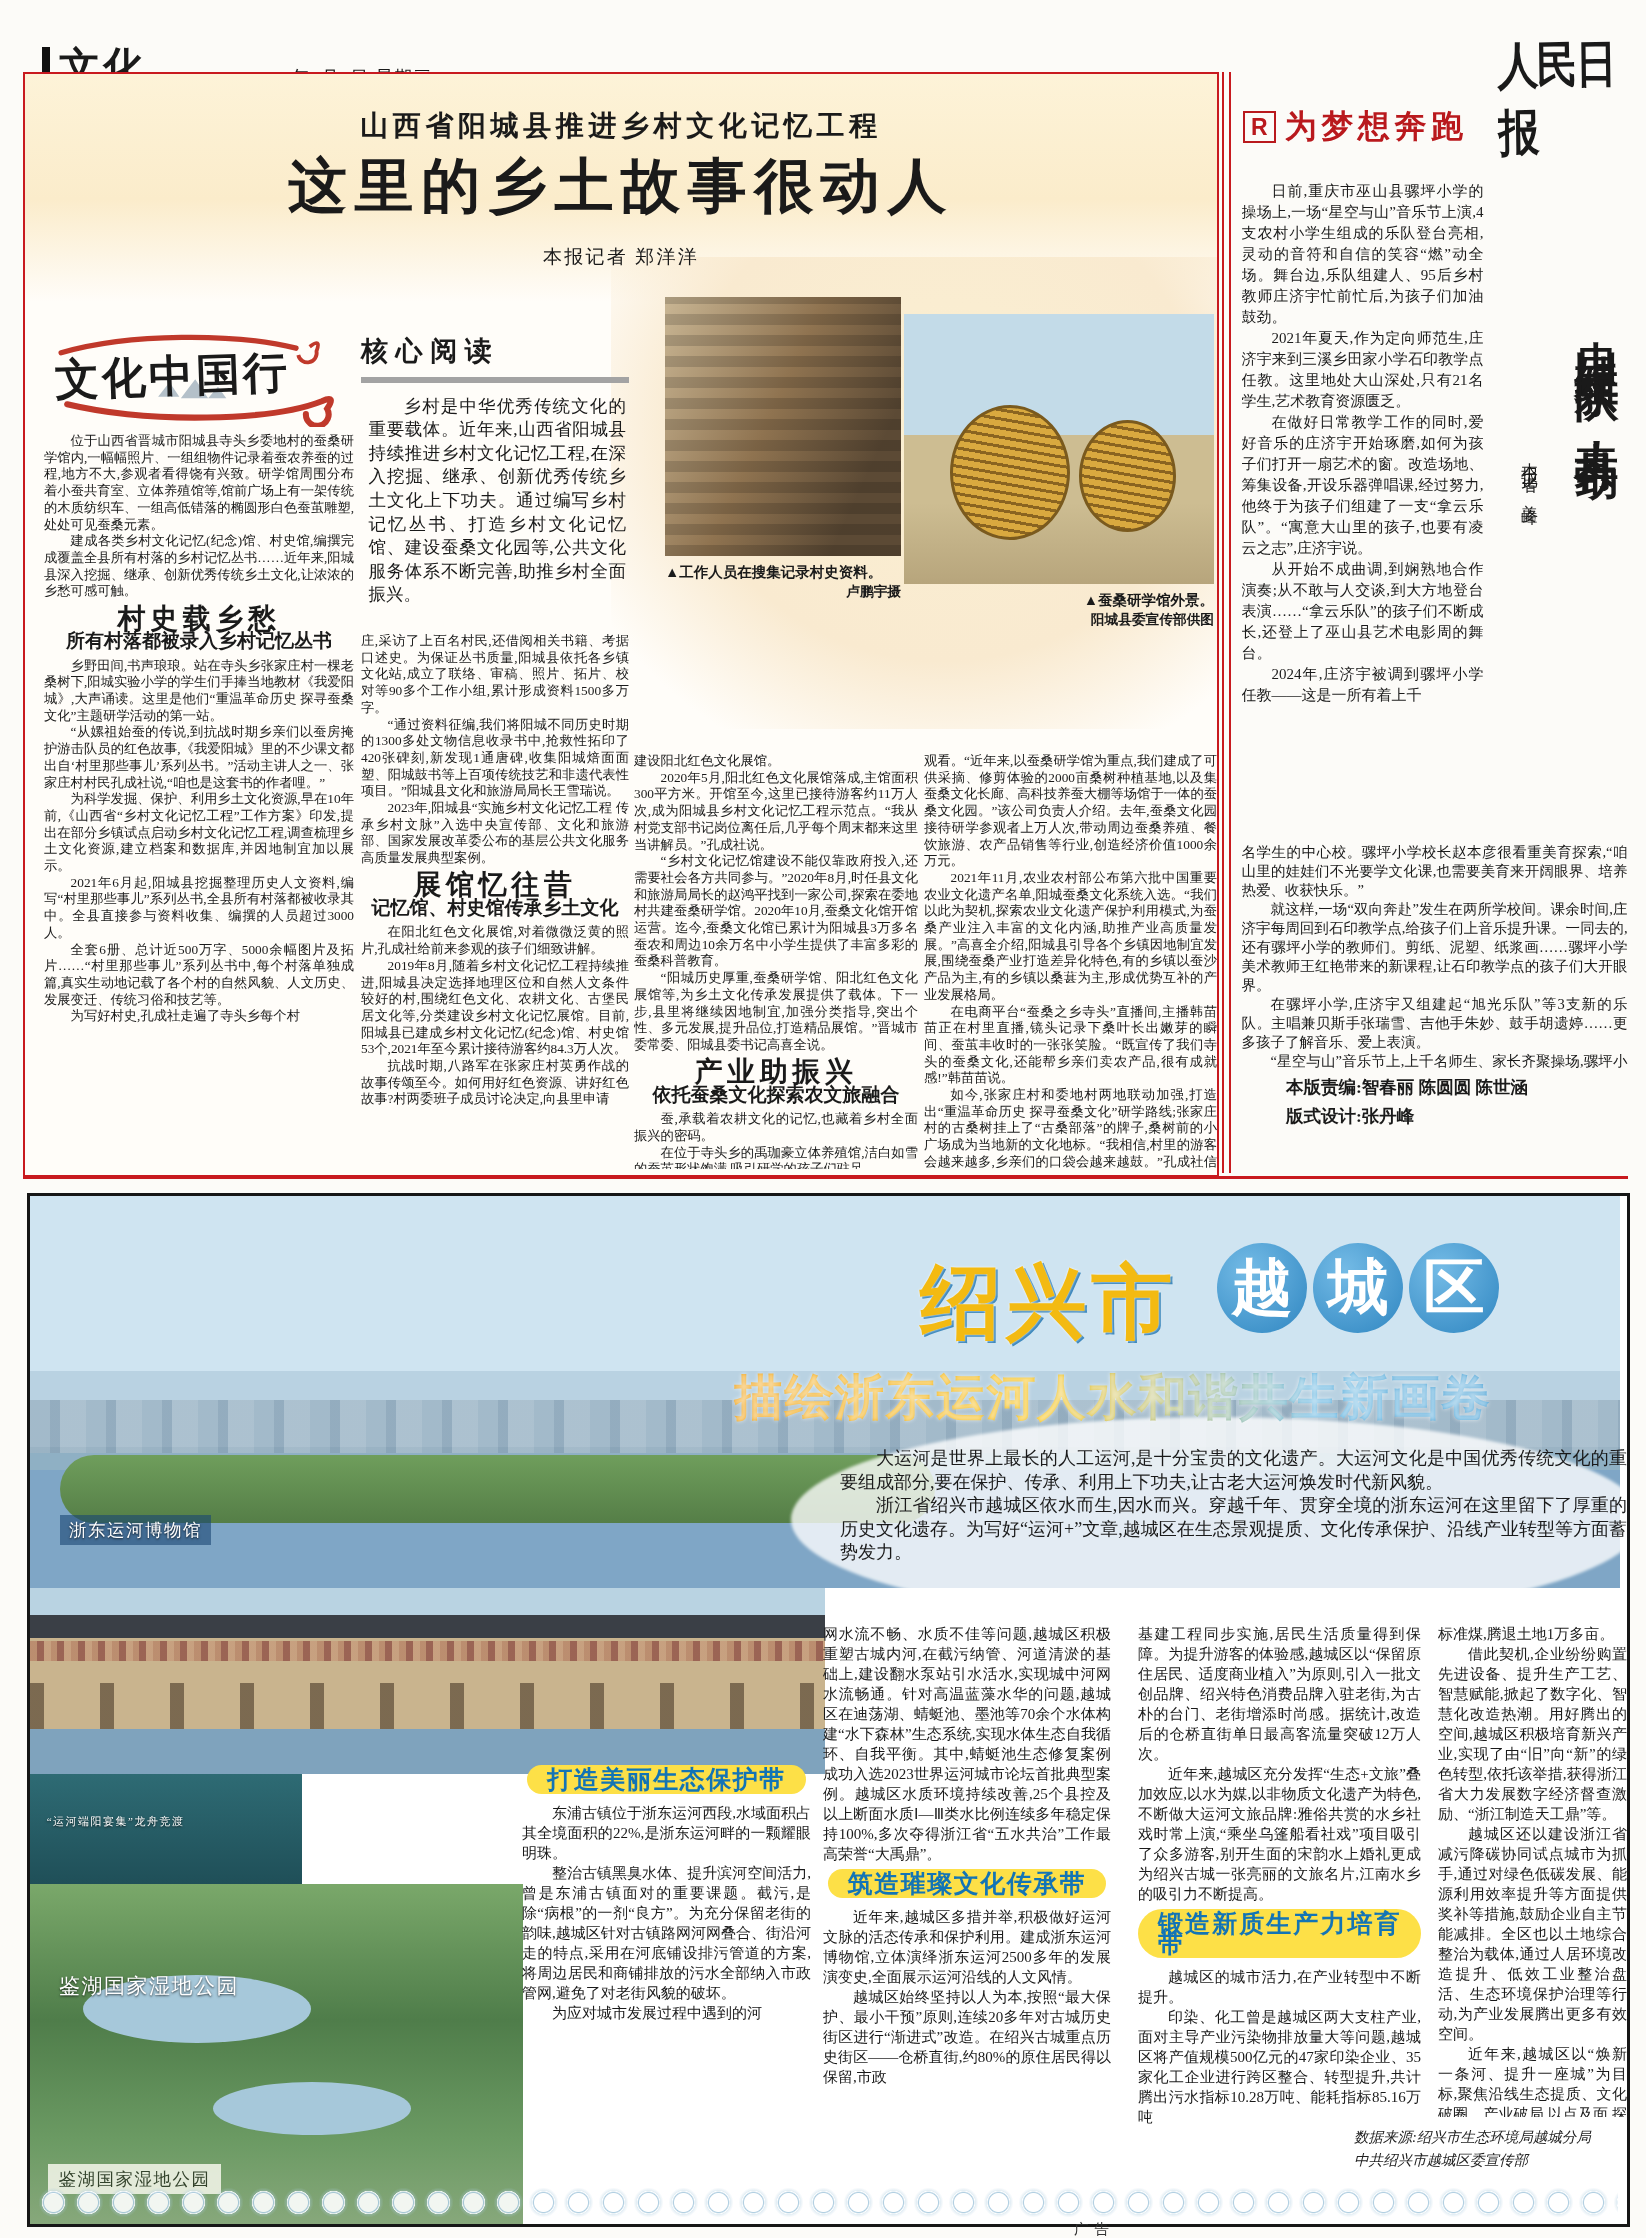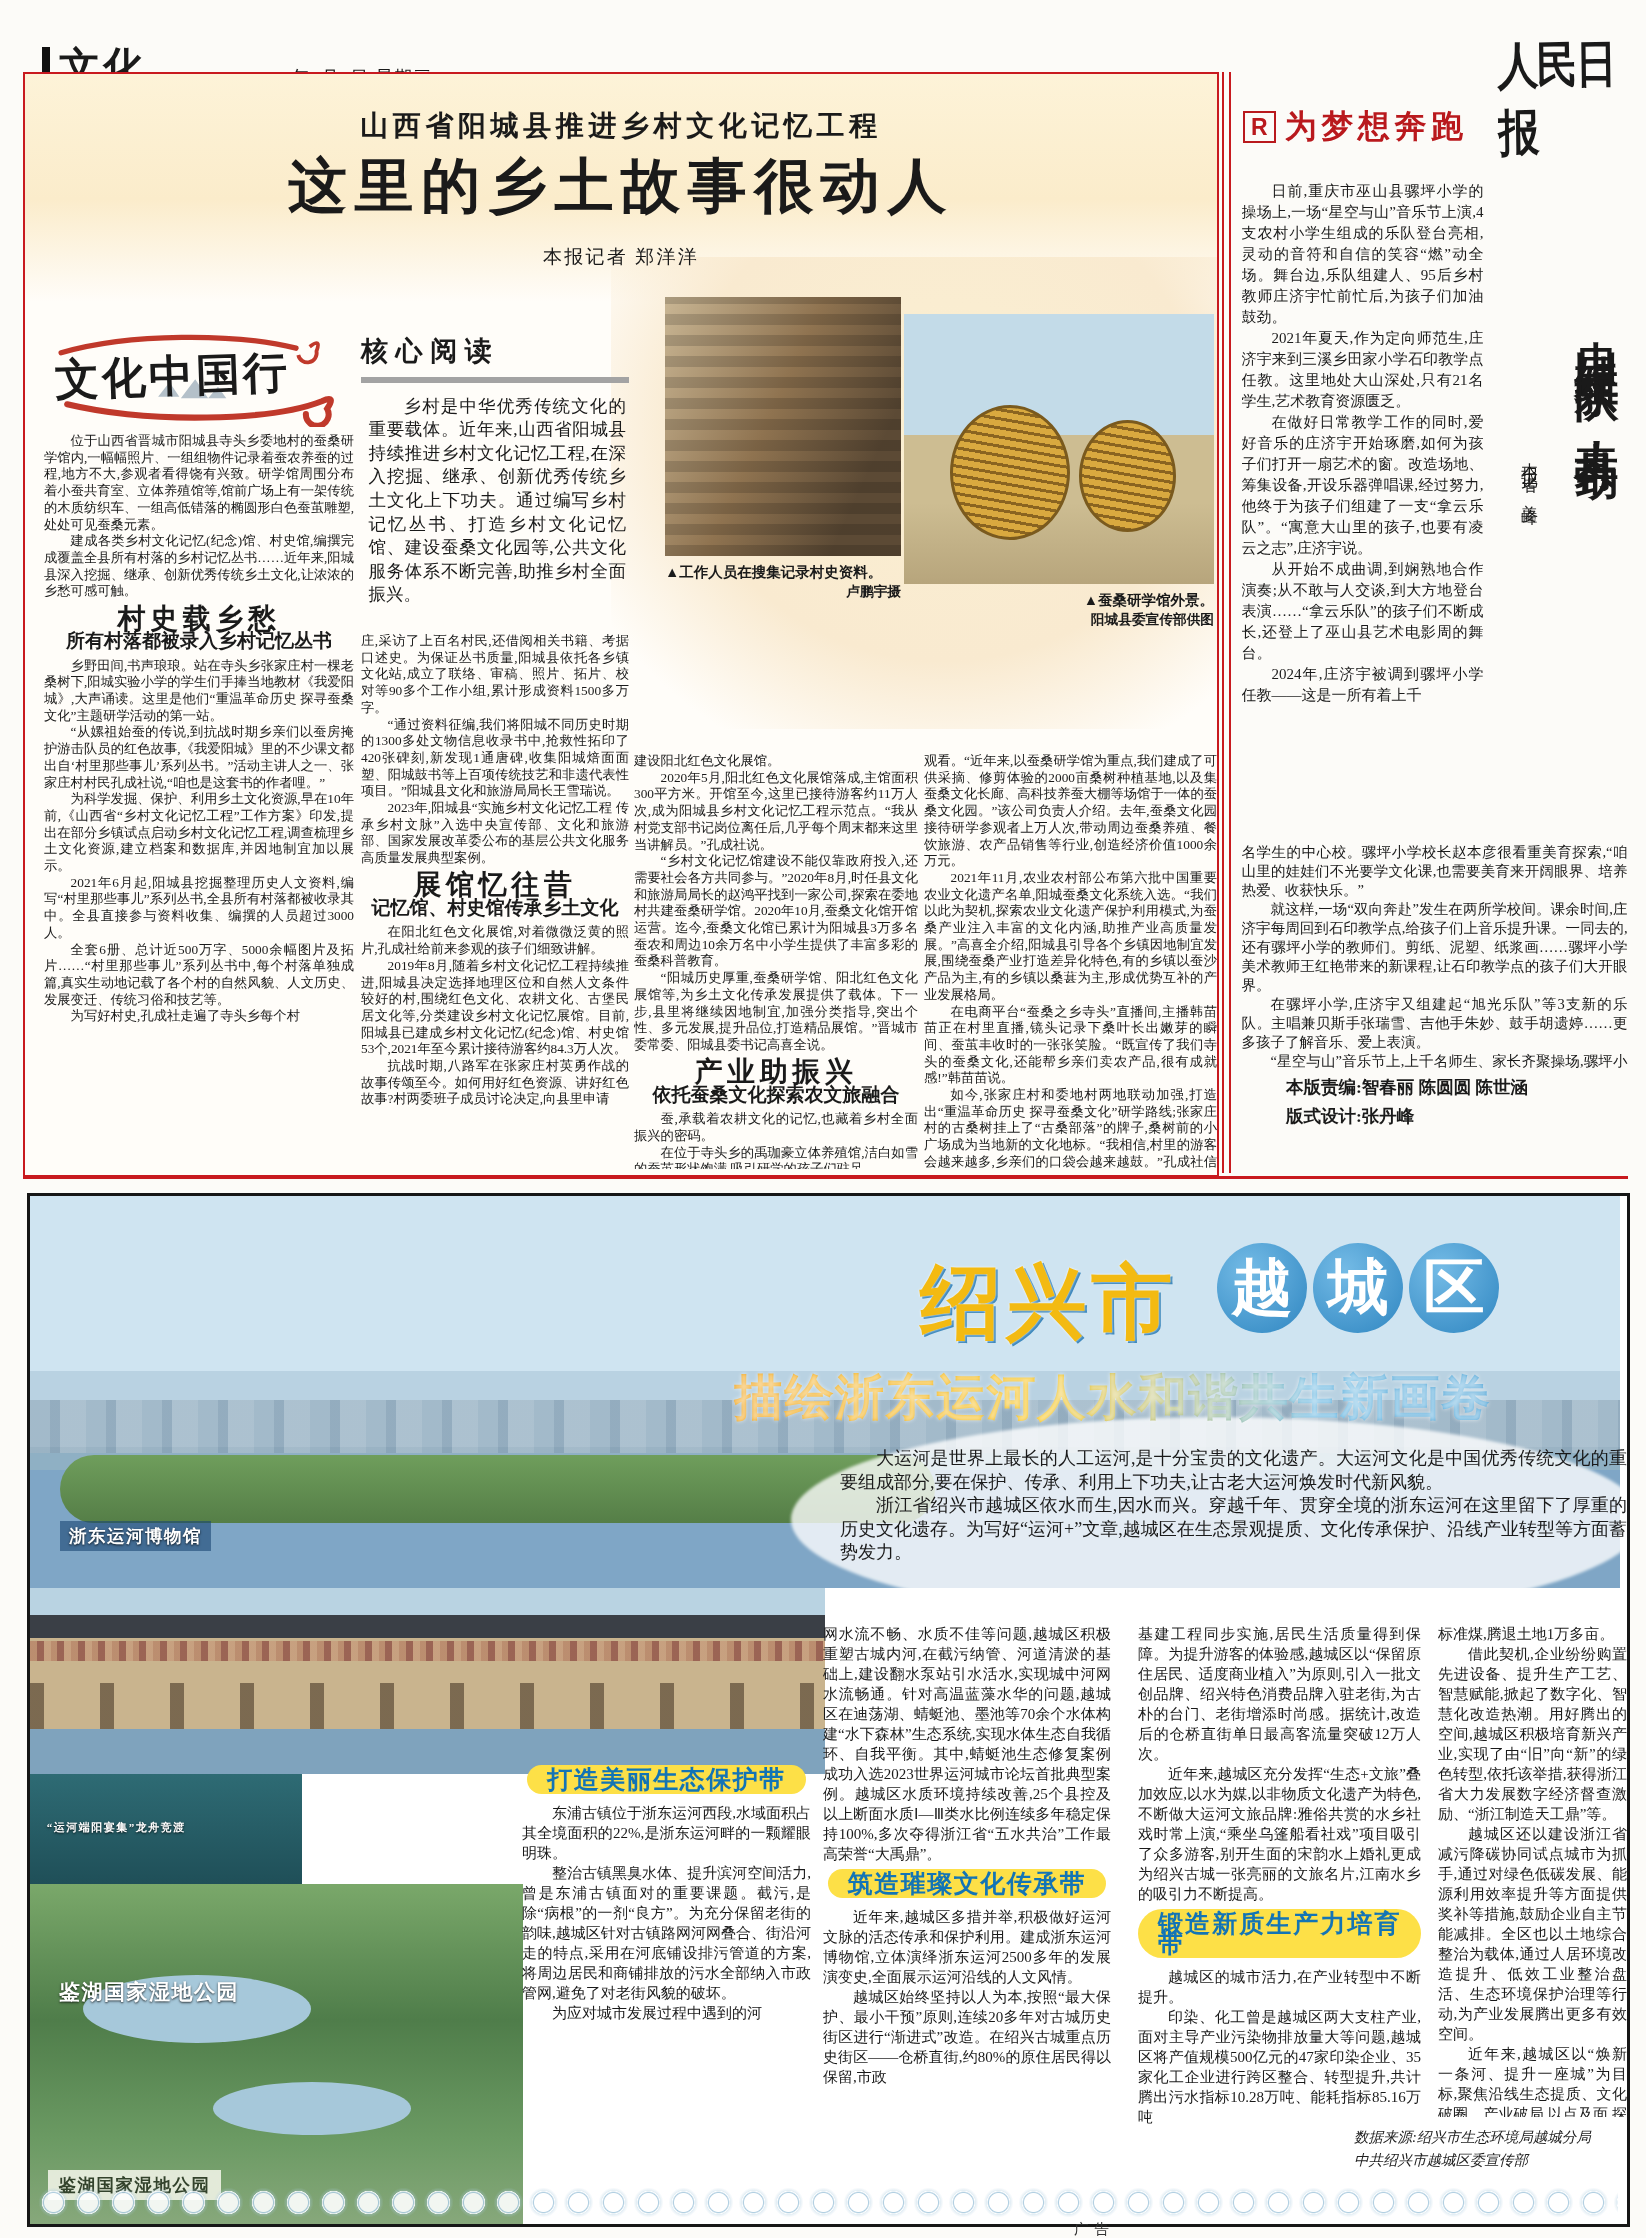--- a/index.html
+++ b/index.html
@@ -81,21 +81,21 @@
   .bintro p{margin:0;text-indent:2em;}
   .bcol{overflow:hidden;font-size:15px;line-height:20px;text-align:justify;}
   .bcol p{margin:0;text-indent:2em;}
   .bcol p.cont{text-indent:0;}
   .pill{display:block;width:fit-content;margin:4.6px auto 9px;background:#fde047;color:#1374b5;font-family:"Liberation Sans",sans-serif;font-weight:900;font-size:25px;letter-spacing:1.5px;padding:4.6px 20px;border-radius:30px;}
   .bcolA{left:492px;top:564px;width:289px;height:441px;}
   .bcolB{left:793px;top:428px;width:288px;height:567px;}
   .bcolC{left:1108px;top:428px;width:283px;height:567px;}
   .bcolD{left:1408px;top:428px;width:189px;height:493px;}
   .bsource{left:1324px;top:930px;width:268px;font-size:14.5px;line-height:23px;text-align:left;font-style:italic;color:#222;}
-  .plabel{color:#fff;font-size:17.5px;font-weight:bold;text-shadow:0 0.8px 2.3px rgba(0,0,0,.8);letter-spacing:1.5px;margin-top:6px;}
+  .plabel{color:#fff;font-size:17.5px;font-weight:normal;text-shadow:0 0.8px 2.3px rgba(0,0,0,.8);letter-spacing:1.5px;}
   .plab-museum{left:30px;top:319px;background:rgba(25,70,115,.6);padding:3px 9px;}
   .plab-dragon{left:16.7px;top:618px;font-size:11px;}
   .plab-wet1{left:29px;top:776px;font-size:21px;}
   .plab-wet2{left:18px;top:968px;color:#33432c;background:rgba(238,242,228,.9);text-shadow:none;padding:3px 10.6px;font-size:17.5px;}
   .waves{left:6px;top:989px;width:1582px;height:35px;background-image:radial-gradient(circle at 17.5px 17.5px,#ffffff 9px,#a9cade 10px,#ffffff 11.4px,rgba(169,202,222,.35) 12px,transparent 15px);background-size:35px 35px;opacity:.9;}
   .adlabel{left:1074px;top:2220px;font-size:14.5px;color:#333;letter-spacing:6px;}
 </style>
 </head>
 <body>
 

